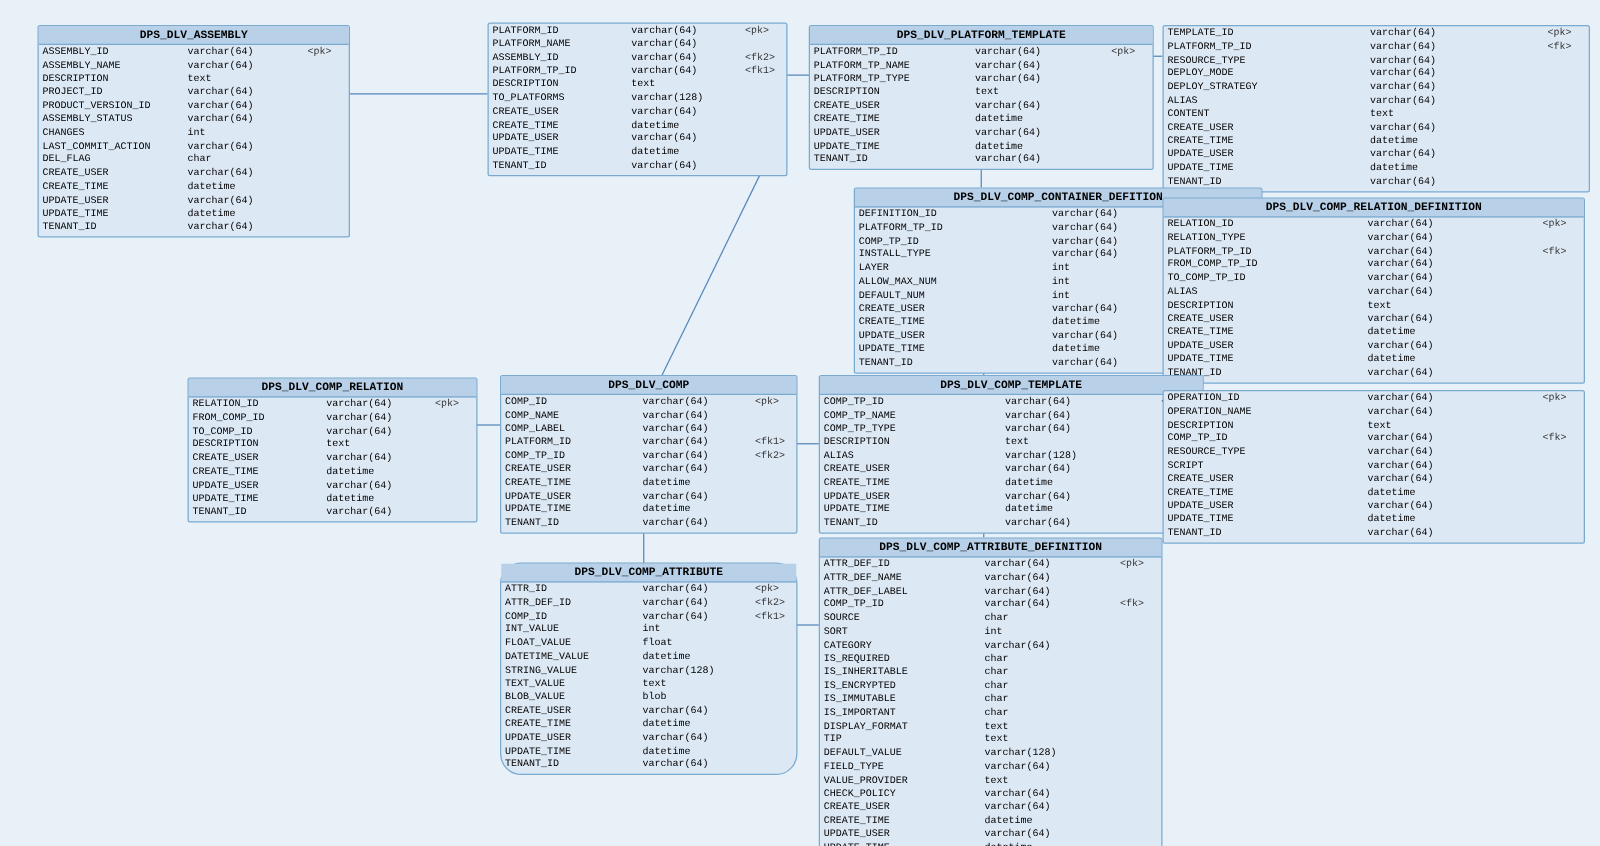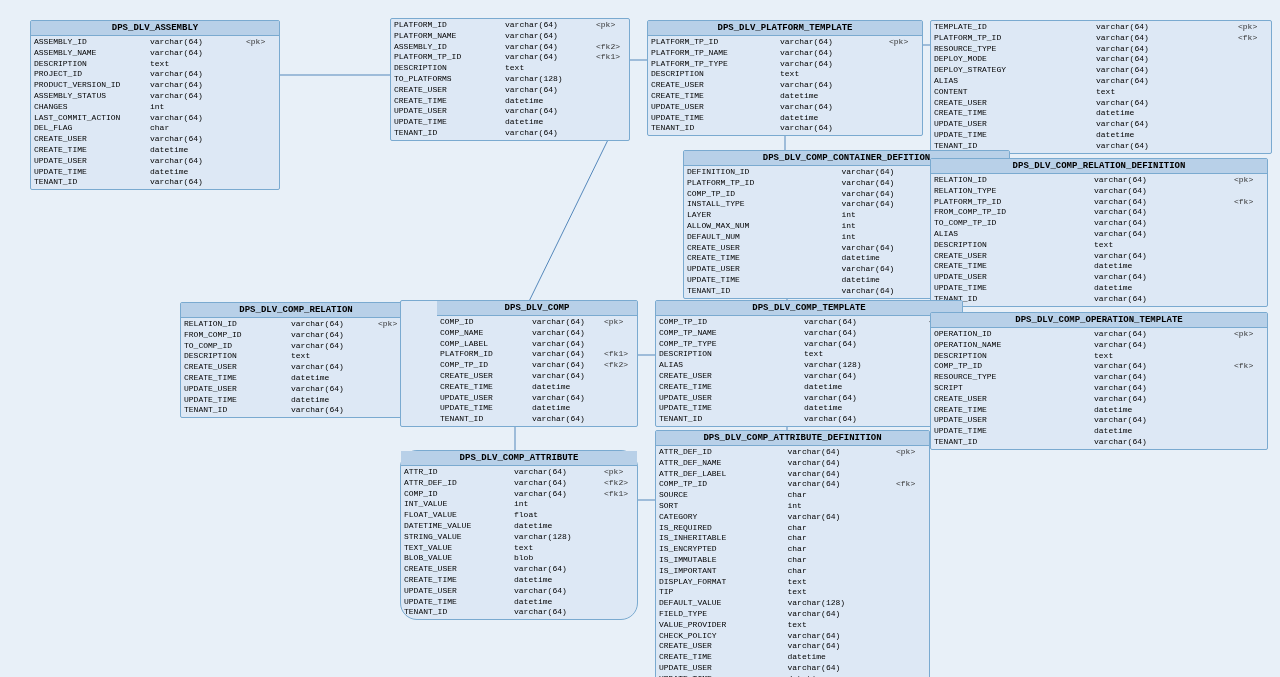--- a/index.html
+++ b/index.html
@@ -482,21 +482,21 @@
           <span class="col-key"></span>
         </div>
     <div class="table-row">
           <span class="col-name">TENANT_ID</span>
           <span class="col-type">varchar(64)</span>
           <span class="col-key"></span>
         </div>
   </div>
 </div>
 
-<div id="tbl-comp-relation" class="table-box" style="left:150px;top:302px;width:232px;margin-left:30px;">
+<div id="tbl-comp-relation" class="table-box" style="left:150px;top:302px;width:232px;">
   <div class="table-title">DPS_DLV_COMP_RELATION</div>
   <div class="table-body">
     <div class="table-row">
           <span class="col-name">RELATION_ID</span>
           <span class="col-type">varchar(64)</span>
           <span class="col-key">&lt;pk&gt;</span>
         </div>
     <div class="table-row">
           <span class="col-name">FROM_COMP_ID</span>
           <span class="col-type">varchar(64)</span>
@@ -533,21 +533,21 @@
           <span class="col-key"></span>
         </div>
     <div class="table-row">
           <span class="col-name">TENANT_ID</span>
           <span class="col-type">varchar(64)</span>
           <span class="col-key"></span>
         </div>
   </div>
 </div>
 
-<div id="tbl-comp" class="table-box" style="left:400px;top:300px;width:238px;padding-left:36px;">
+<div id="tbl-comp" class="table-box" style="left:400px;top:300px;width:238px;">
   <div class="table-title">DPS_DLV_COMP</div>
   <div class="table-body">
     <div class="table-row">
           <span class="col-name">COMP_ID</span>
           <span class="col-type">varchar(64)</span>
           <span class="col-key">&lt;pk&gt;</span>
         </div>
     <div class="table-row">
           <span class="col-name">COMP_NAME</span>
           <span class="col-type">varchar(64)</span>
@@ -646,21 +646,20 @@
         </div>
     <div class="table-row">
           <span class="col-name">TENANT_ID</span>
           <span class="col-type">varchar(64)</span>
           <span class="col-key"></span>
         </div>
   </div>
 </div>
 
 <div id="tbl-comp-operation" class="table-box" style="left:930px;top:312px;width:338px;">
-  <div class="table-title">DPS_DLV_COMP_OPERATION_TEMPLATE</div>
   <div class="table-body">
     <div class="table-row">
           <span class="col-name">OPERATION_ID</span>
           <span class="col-type">varchar(64)</span>
           <span class="col-key">&lt;pk&gt;</span>
         </div>
     <div class="table-row">
           <span class="col-name">OPERATION_NAME</span>
           <span class="col-type">varchar(64)</span>
           <span class="col-key"></span>

